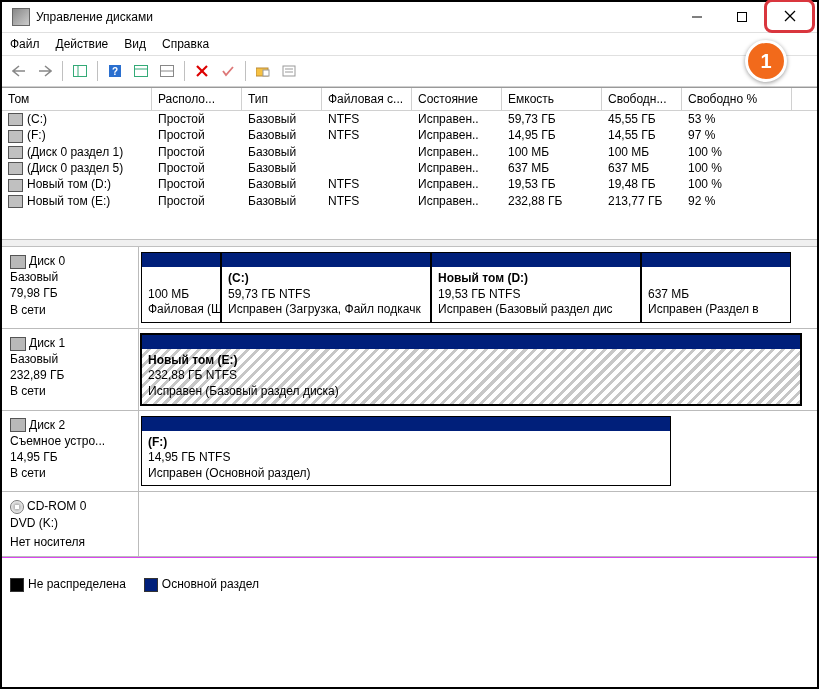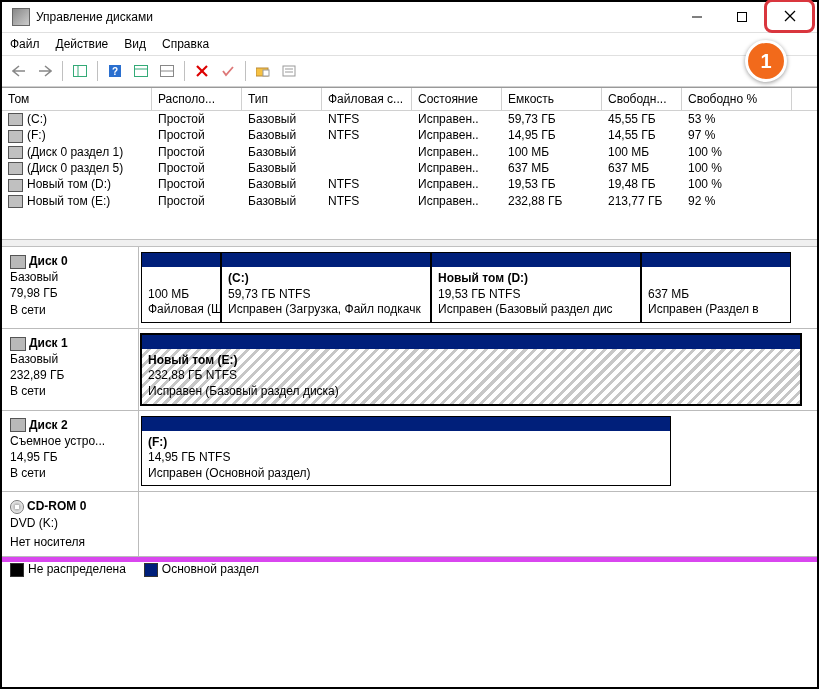--- a/index.html
+++ b/index.html
@@ -20,30 +20,30 @@
 .vhead{display:flex;background:#fff;border-bottom:1px solid #d0d0d0}
 .vhead .col{border-right:1px solid #d0d0d0;padding:4px 6px;font-size:12px;box-sizing:border-box;overflow:hidden;text-overflow:ellipsis;white-space:nowrap}
 .vrow{display:flex}
 .vrow .col{padding:1px 6px;font-size:12px;box-sizing:border-box;overflow:hidden;text-overflow:ellipsis;white-space:nowrap}
 .c0{width:150px}.c1{width:90px}.c2{width:80px}.c3{width:90px}.c4{width:90px}.c5{width:100px}.c6{width:80px}.c7{width:110px}
 .diskico{display:inline-block;width:13px;height:11px;background:#c0c0c0;border:1px solid #555;margin-right:4px;vertical-align:middle}
 .splitter{height:6px;background:#f0f0f0;border-top:1px solid #c0c0c0;border-bottom:1px solid #c0c0c0;margin-top:30px}
 .bottom{padding:0}
 .diskrow{display:flex;border-bottom:1px solid #bbb}
 .diskleft{width:120px;padding:6px 8px;font-size:12px;line-height:1.35;border-right:1px solid #bbb;background:#fff}
-.diskleft .dname{font-weight:bold}
+.diskleft .dname{font-weight:normal}
 .diskright{flex:1;display:flex;padding:5px 4px 5px 2px;gap:0;background:#fff}
 .part{border:1px solid #000;margin-right:0;display:flex;flex-direction:column;min-width:0;box-sizing:border-box}
 .part .bar{height:14px;background:#001f7a}
 .part .txt{padding:4px 6px;font-size:12px;line-height:1.3;overflow:hidden;white-space:nowrap}
 .part .pname{font-weight:bold}
 .stripe .bar{height:14px;background:#001f7a}
 .stripe .body{background:repeating-linear-gradient(135deg,#fff 0,#fff 4px,#c7c7c7 4px,#c7c7c7 7px)}
 .part.focus{box-shadow:inset 0 0 0 1px #000,0 0 0 1px #000}
-.legend{padding:0 8px;border-top:5px solid #d946ef;font-size:12px;display:flex;gap:18px;align-items:center}
+.legend{padding:19px 8px;border-top:1px solid #d946ef;font-size:12px;display:flex;gap:18px;align-items:center}
 .lg{width:12px;height:12px;display:inline-block;margin-right:4px;vertical-align:middle;border:1px solid #333}
 .lg.black{background:#000}.lg.blue{background:#001f7a}
 .hdico{display:inline-block;width:14px;height:12px;background:#b9b9b9;border:1px solid #555;margin-right:3px;vertical-align:middle}
 .cdico{display:inline-block;width:12px;height:12px;border-radius:50%;background:radial-gradient(circle,#fff 25%,#bbb 30%,#eee 70%);border:1px solid #777;margin-right:3px;vertical-align:middle}
 </style>
 </head>
 <body>
 <div class="frame">
 
 <div class="titlebar">

